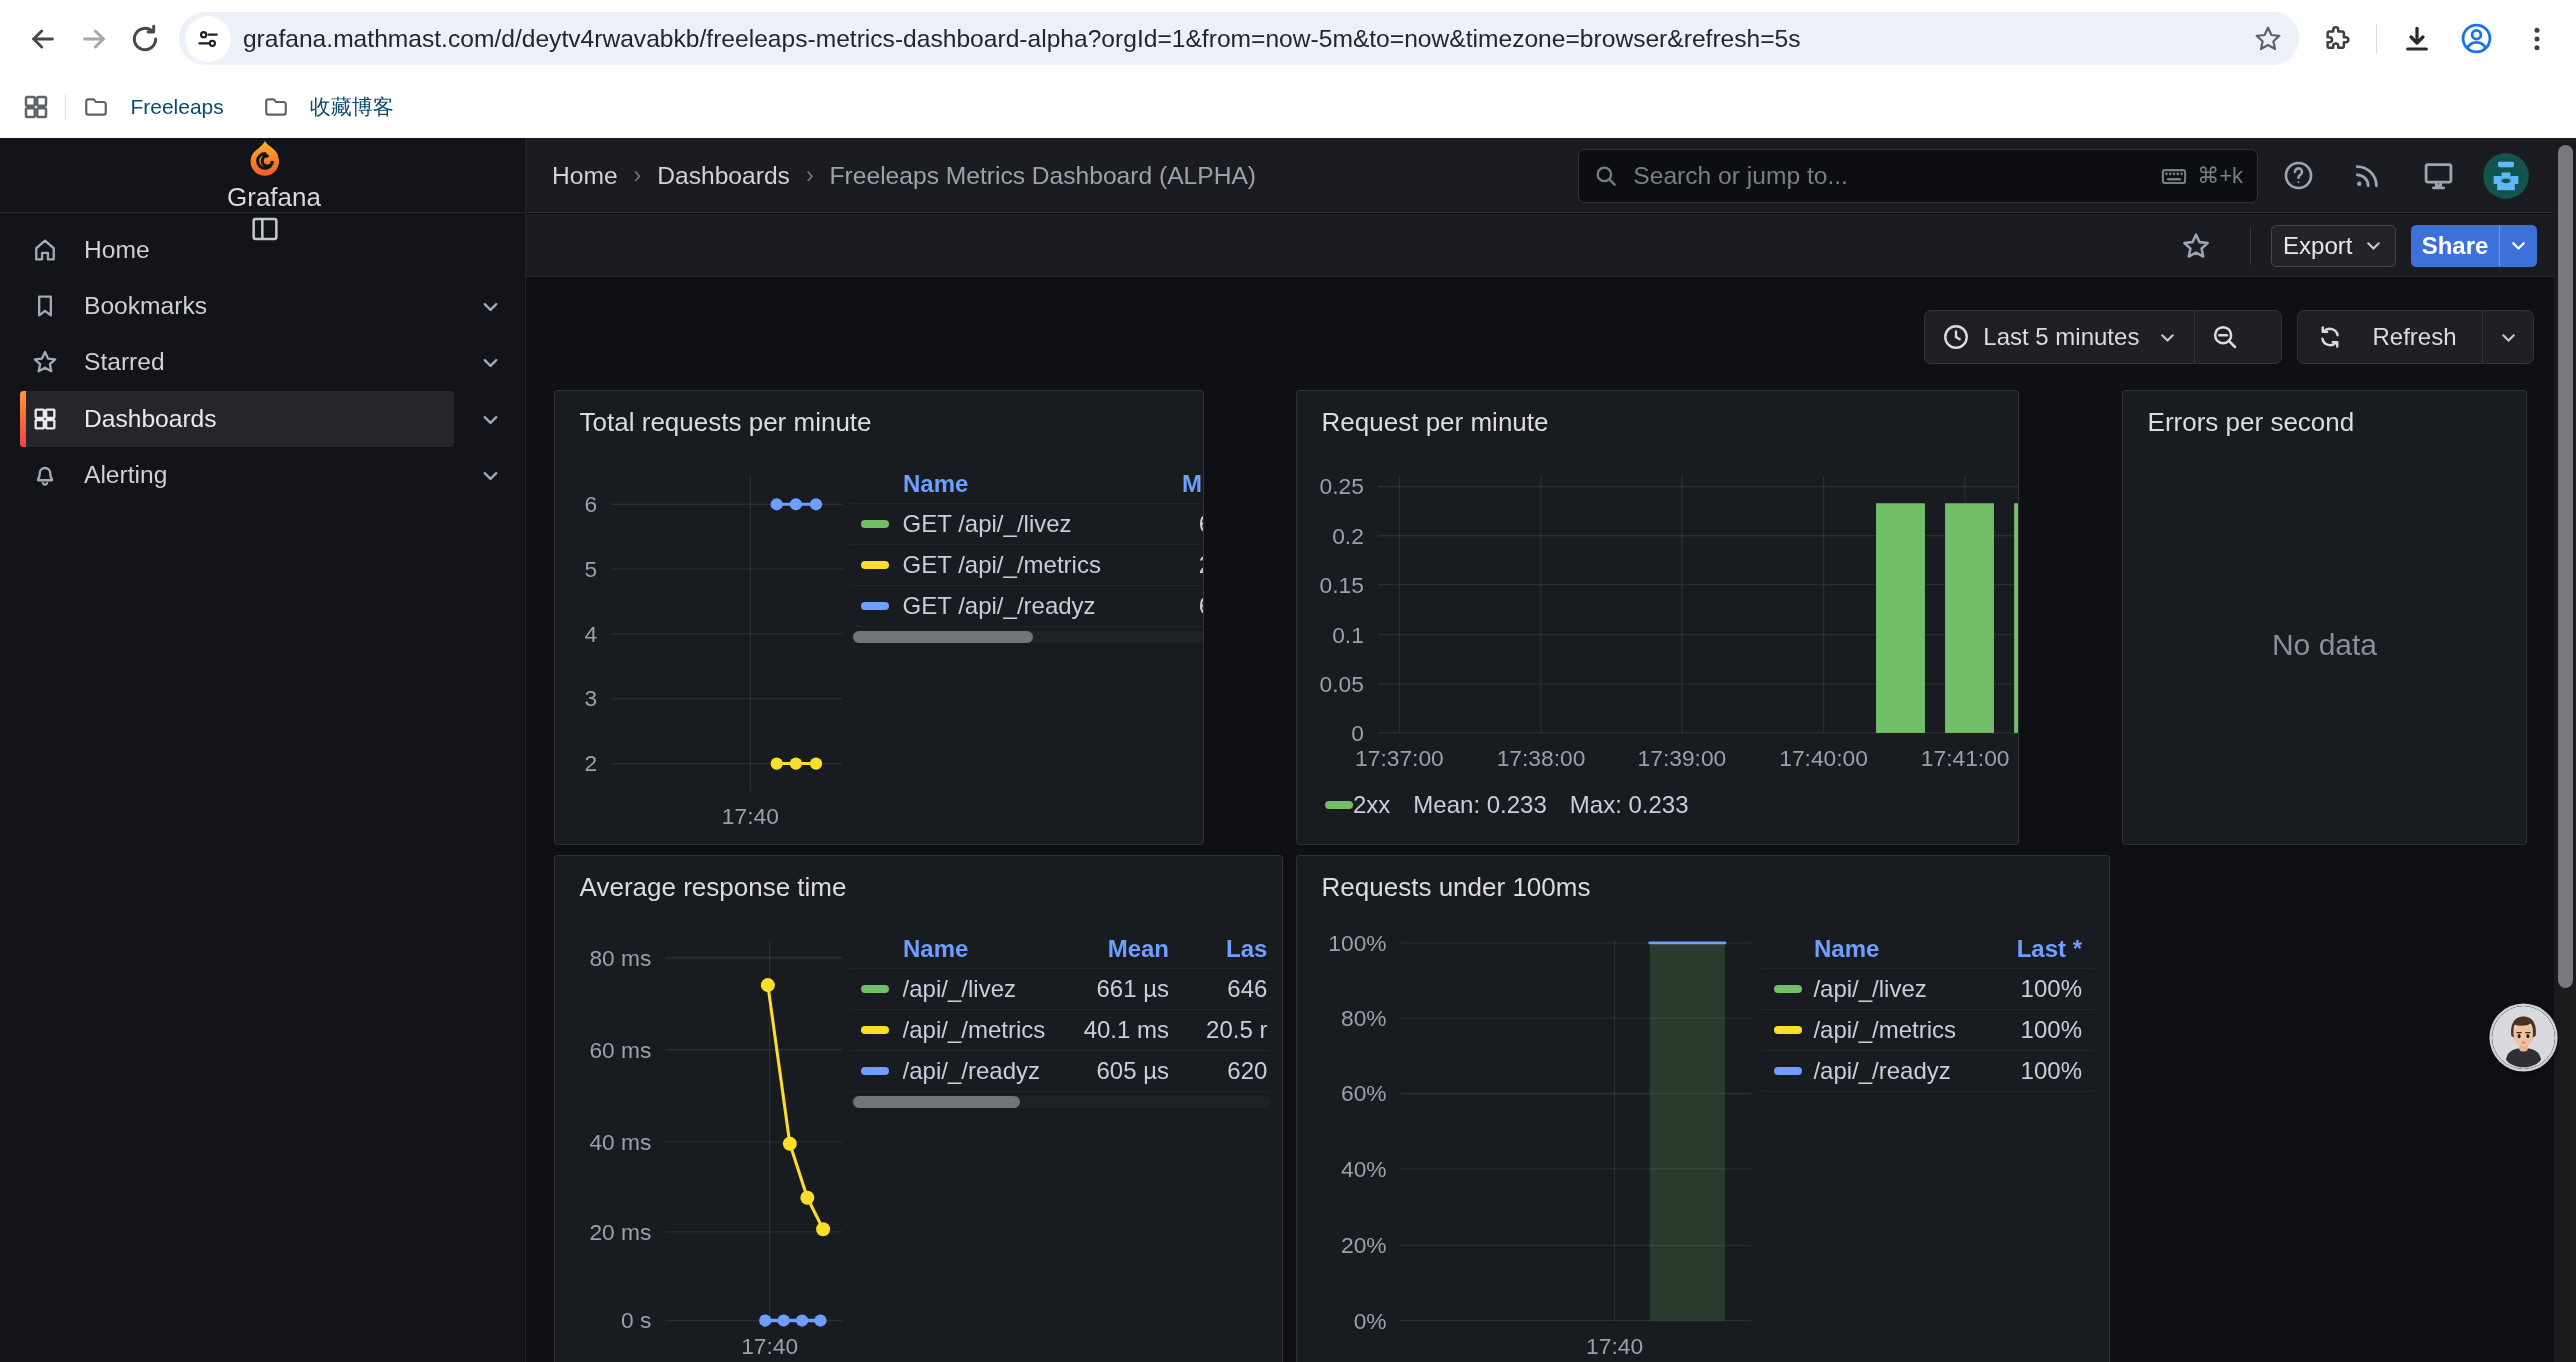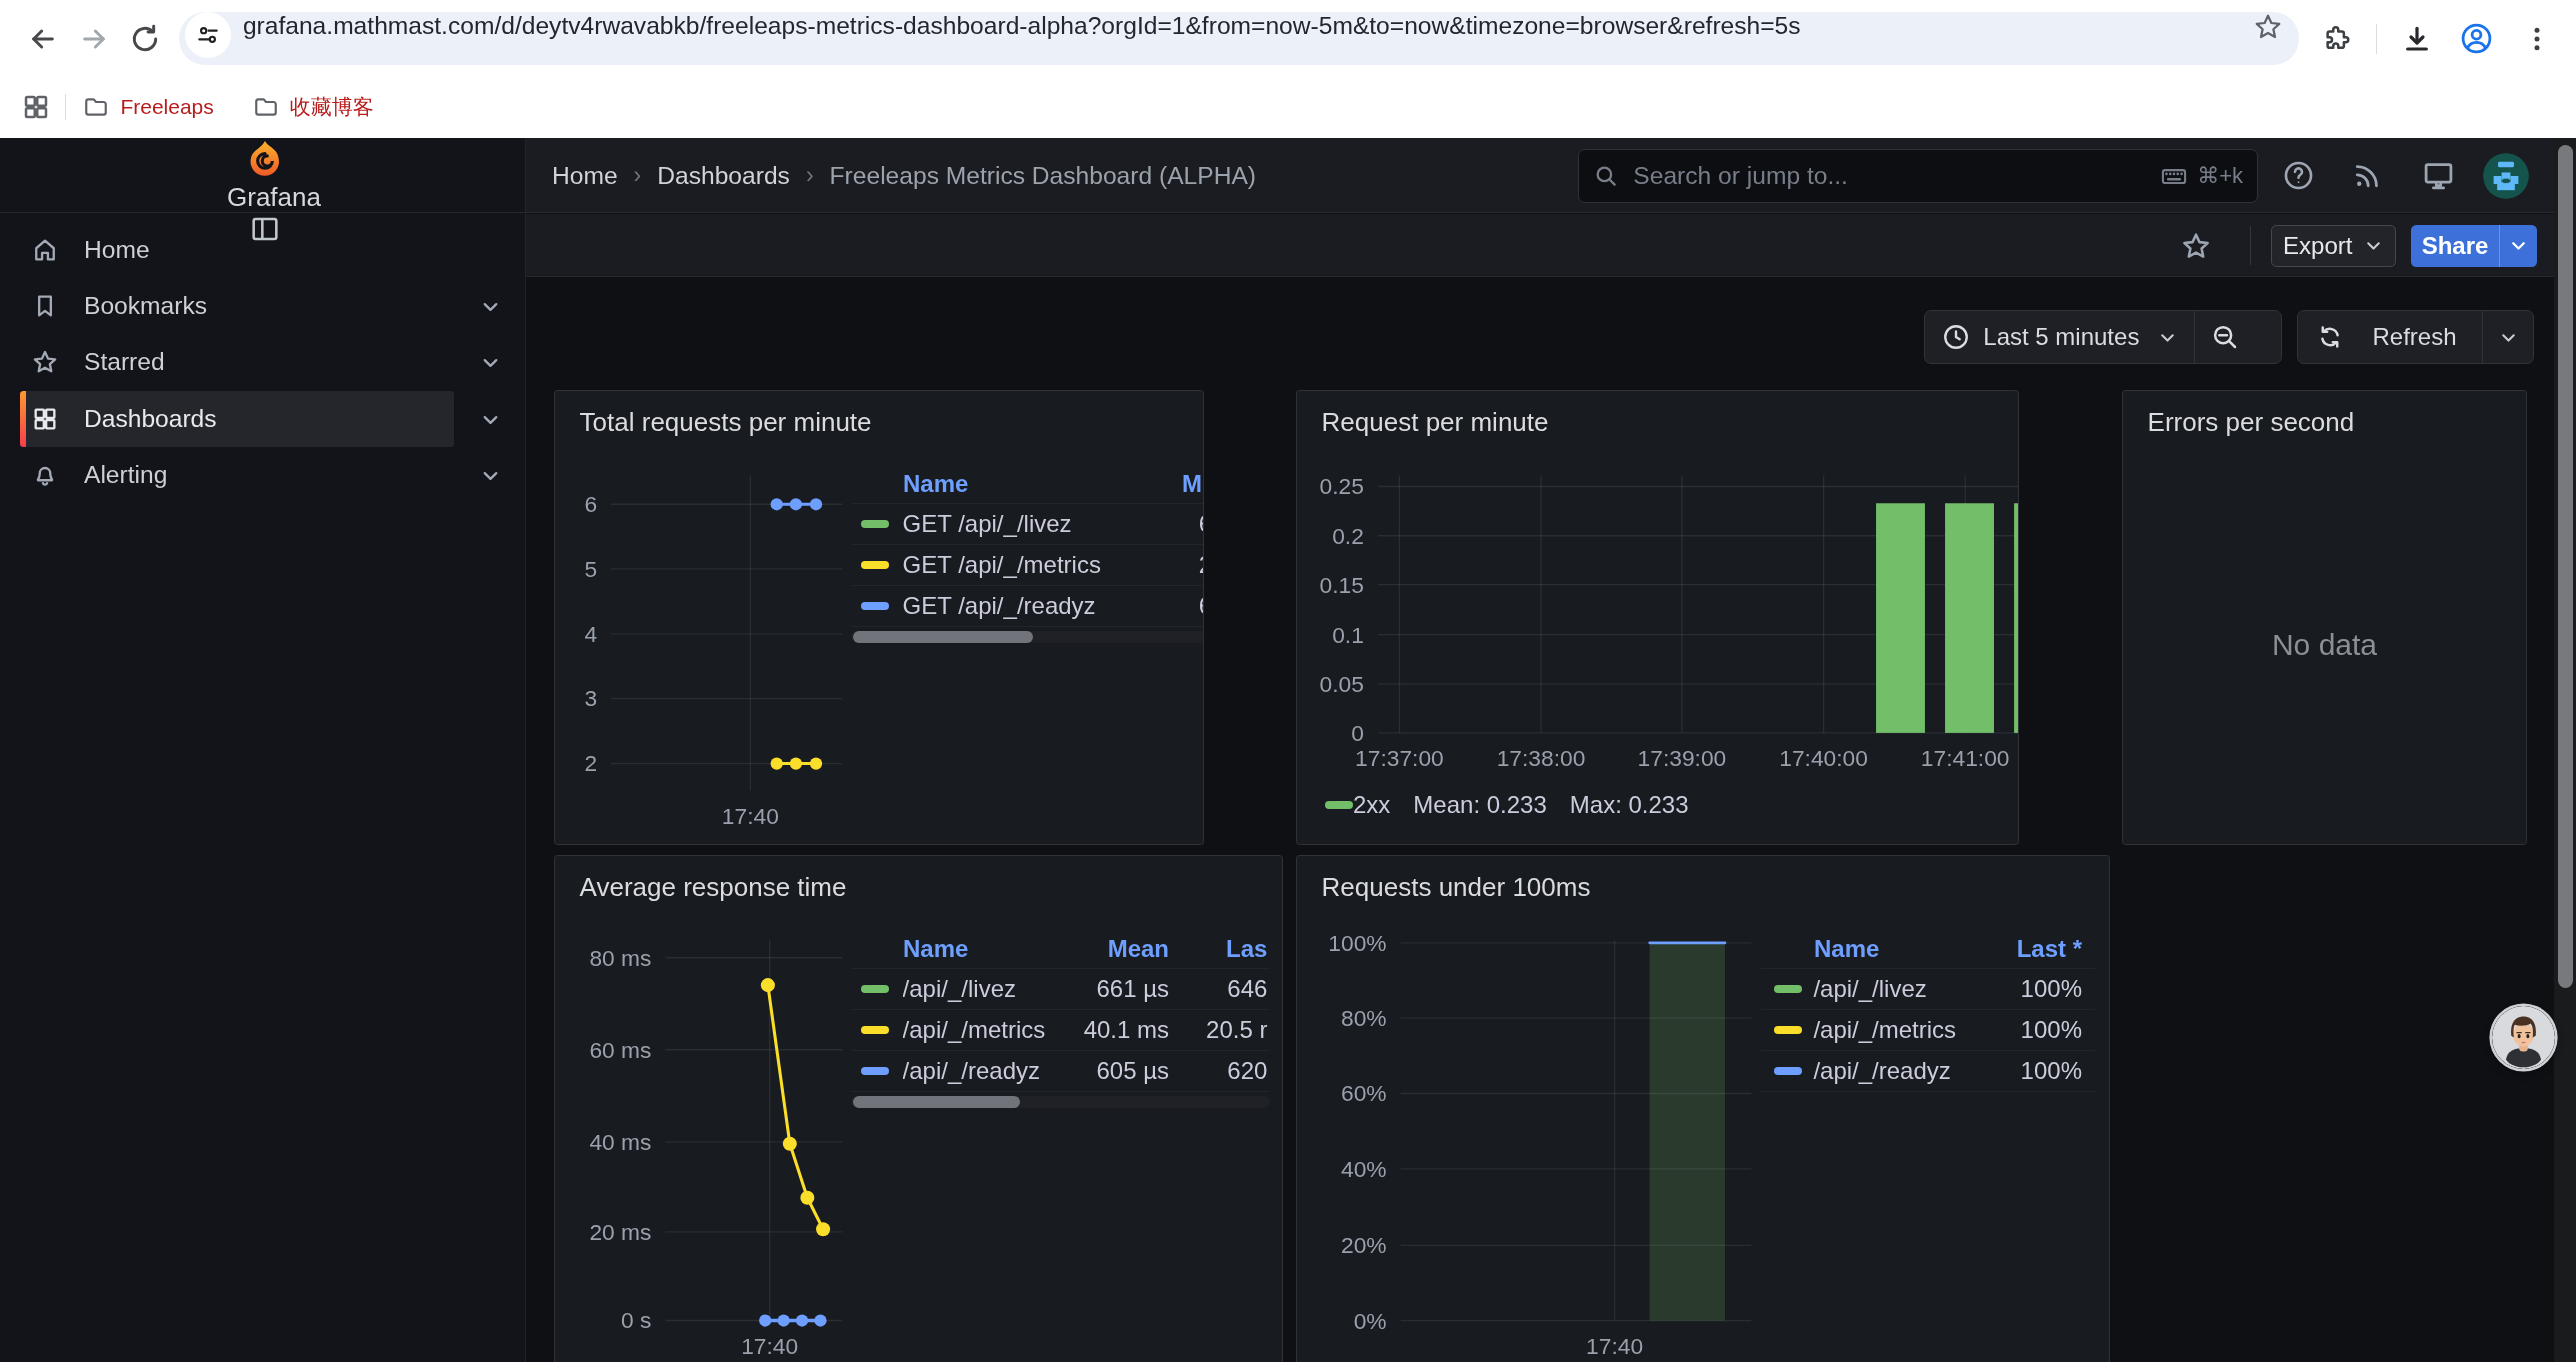--- a/index.html
+++ b/index.html
@@ -4,28 +4,28 @@
 <style>
   html,body{margin:0;padding:0;width:2576px;height:1363px;overflow:hidden;
     font-family:"Liberation Sans","DejaVu Sans",sans-serif;background:#0F1014;}
   *{box-sizing:border-box;}
   #stage{position:absolute;inset:0;width:2576px;height:1363px;overflow:hidden;}
 
   
   .browser{position:absolute;top:0;left:0;width:100%;height:138px;background:#FFFFFF;}
   .toolbar{position:absolute;top:0;left:0;right:0;height:77px;display:flex;align-items:center;padding:0 14px 0 17.5px;}
   .tb-btn{width:51px;height:51px;border-radius:50%;display:flex;align-items:center;justify-content:center;flex:0 0 auto;}
-  .omnibox{flex:1;height:53px;margin:0 12.3px 0 8.8px;background:#ECF0F8;border-radius:26px;display:flex;padding:0 16px 0 5.3px;min-width:0;}
+  .omnibox{flex:1;height:53px;margin:0 12.3px 0 8.8px;background:#ECF0F8;border-radius:26px;display:flex;align-items:center;padding:0 16px 0 5.3px;min-width:0;}
   .site-chip{width:46px;height:46px;border-radius:50%;background:#FFFFFF;display:flex;align-items:center;justify-content:center;flex:0 0 auto;}
   .url-text{flex:1;margin-left:12.3px;font-size:24.6px;color:#23262B;white-space:nowrap;overflow:hidden;}
   .tb-right{display:flex;align-items:center;gap:8.8px;flex:0 0 auto;}
   .tb-divider{width:0.9px;height:30px;background:#DADCE0;margin:0 5.3px;}
   .bookmarks{position:absolute;top:77px;left:0;right:0;height:60px;background:#FFFFFF;display:flex;align-items:center;padding:0 21px;}
   .bm-divider{width:0.9px;height:26px;background:#DADCE0;margin:0 17.5px 0 14px;}
-  .bm-item{display:flex;align-items:center;gap:11px;margin-right:39px;font-size:21px;color:#b91c1c;}
+  .bm-item{display:flex;align-items:center;gap:21px;margin-right:39px;font-size:21px;color:#0c4a6e;}
 
   
   .app{position:absolute;top:138px;left:0;right:0;bottom:0;background:#0F1014;overflow:hidden;}
 
   
   .sidebar{position:absolute;left:0;top:0;bottom:0;width:526px;background:#121419;border-right:0.9px solid #222429;}
   .sb-header{position:absolute;top:0;left:0;right:0;height:75px;border-bottom:0.9px solid #26282D;display:flex;align-items:center;padding:0 19px 0 23px;flex-direction:column;}
   .sb-brand{font-size:26px;color:#D5D8DC;margin-left:19px;flex:1;}
   .sb-item{position:absolute;left:20px;width:434px;height:56px;display:flex;align-items:center;border-radius:3.5px;padding-left:11.4px;color:#CDD0D6;font-size:24.6px;}
   .sb-item .lbl{margin-left:24.6px;}

